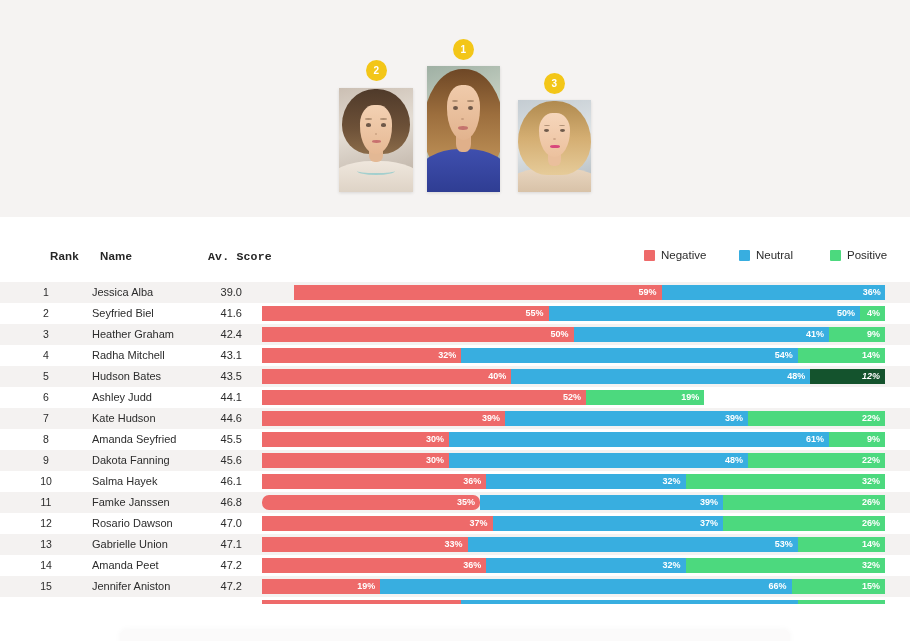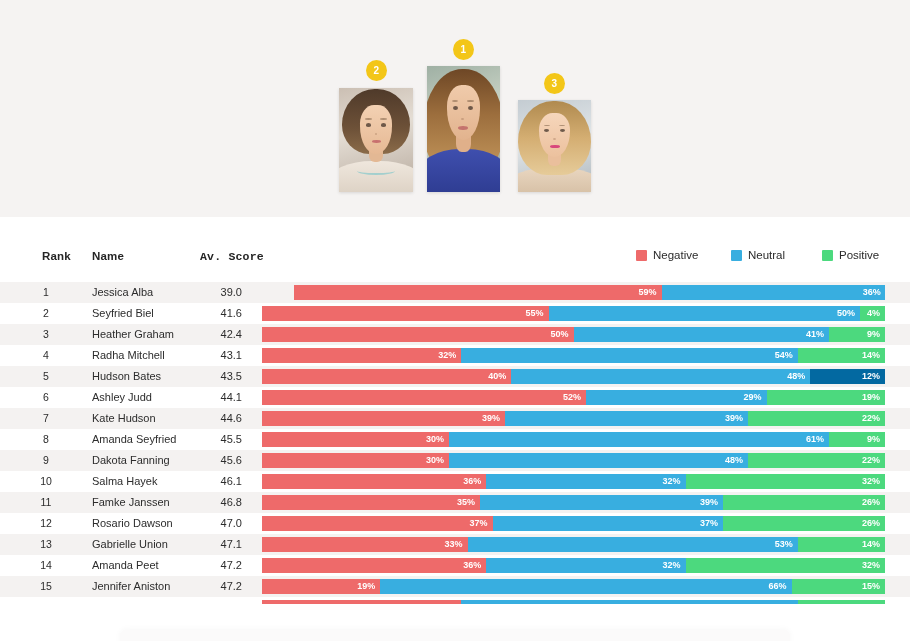--- a/index.html
+++ b/index.html
@@ -178,21 +178,21 @@
     position: absolute;
     left: 0;
     top: 217px;
     width: 910px;
     height: 424px;
     background: #ffffff;
   }
 
   #table-header {
     position: absolute;
-    left: 0;
+    left: 8px;
     top: 0;
     width: 728px;
     height: 65px;
   }
 
   .th {
     position: absolute;
     font-size: 11.5px;
     font-weight: bold;
     color: #262626;
@@ -494,36 +494,33 @@
           <div class="cell-rank">5</div>
           <div class="cell-name">Hudson Bates</div>
           <div class="cell-score">43.5</div>
           <div class="bar-track">
             <div class="seg" style="background: rgb(238, 106, 106); flex: 0 0 40%;">
               <span class="seg-label">40%</span>
             </div>
             <div class="seg" style="background: rgb(56, 174, 224); flex: 0 0 48%;">
               <span class="seg-label">48%</span>
             </div>
-            <div class="seg" style="background: #0369a1; flex: 0 0 12%;">
+            <div class="seg" style="background: #14532d; flex: 0 0 12%; font-style: italic;">
               <span class="seg-label">12%</span>
             </div>
           </div>
         </div>
         <div class="row">
           <div class="cell-rank">6</div>
           <div class="cell-name">Ashley Judd</div>
           <div class="cell-score">44.1</div>
           <div class="bar-track">
             <div class="seg" style="background: rgb(238, 106, 106); flex: 0 0 52%;">
               <span class="seg-label">52%</span>
             </div>
-            <div class="seg" style="background: rgb(56, 174, 224); flex: 0 0 29%;">
-              <span class="seg-label">29%</span>
-            </div>
             <div class="seg" style="background: rgb(76, 217, 126); flex: 0 0 19%;">
               <span class="seg-label">19%</span>
             </div>
           </div>
         </div>
         <div class="row striped">
           <div class="cell-rank">7</div>
           <div class="cell-name">Kate Hudson</div>
           <div class="cell-score">44.6</div>
           <div class="bar-track">
@@ -584,21 +581,21 @@
             <div class="seg" style="background: rgb(76, 217, 126); flex: 0 0 32%;">
               <span class="seg-label">32%</span>
             </div>
           </div>
         </div>
         <div class="row striped">
           <div class="cell-rank">11</div>
           <div class="cell-name">Famke Janssen</div>
           <div class="cell-score">46.8</div>
           <div class="bar-track">
-            <div class="seg" style="background: rgb(238, 106, 106); flex: 0 0 35%;">
+            <div class="seg" style="background: rgb(238, 106, 106); flex: 0 0 35%; border-radius: 7px;">
               <span class="seg-label">35%</span>
             </div>
             <div class="seg" style="background: rgb(56, 174, 224); flex: 0 0 39%;">
               <span class="seg-label">39%</span>
             </div>
             <div class="seg" style="background: rgb(76, 217, 126); flex: 0 0 26%;">
               <span class="seg-label">26%</span>
             </div>
           </div>
         </div>

